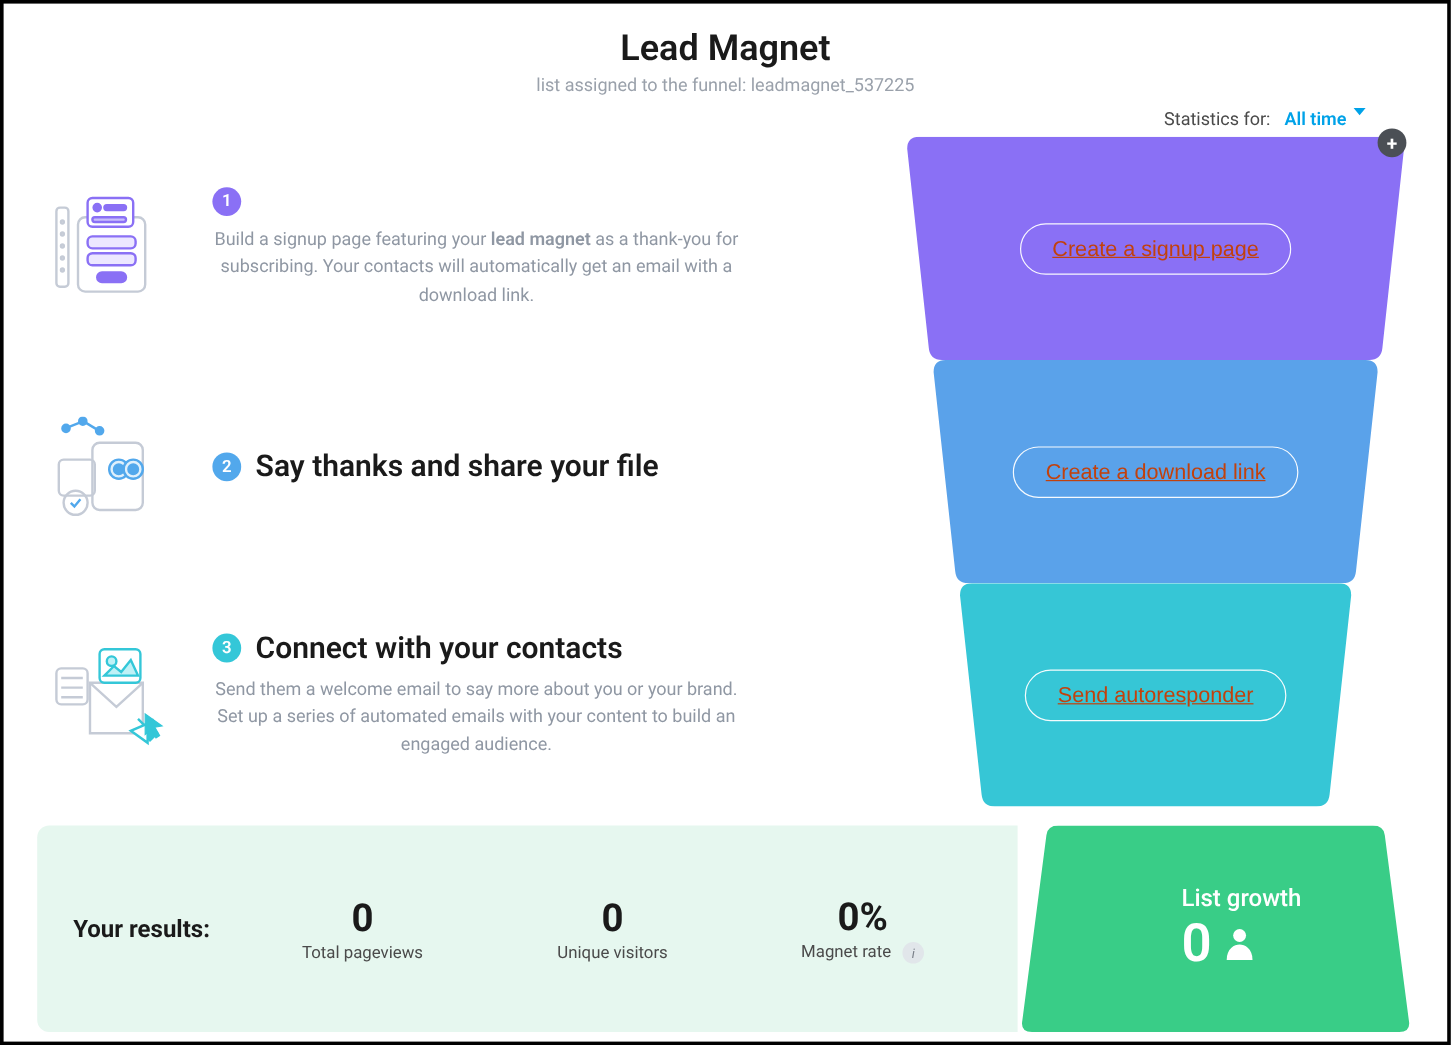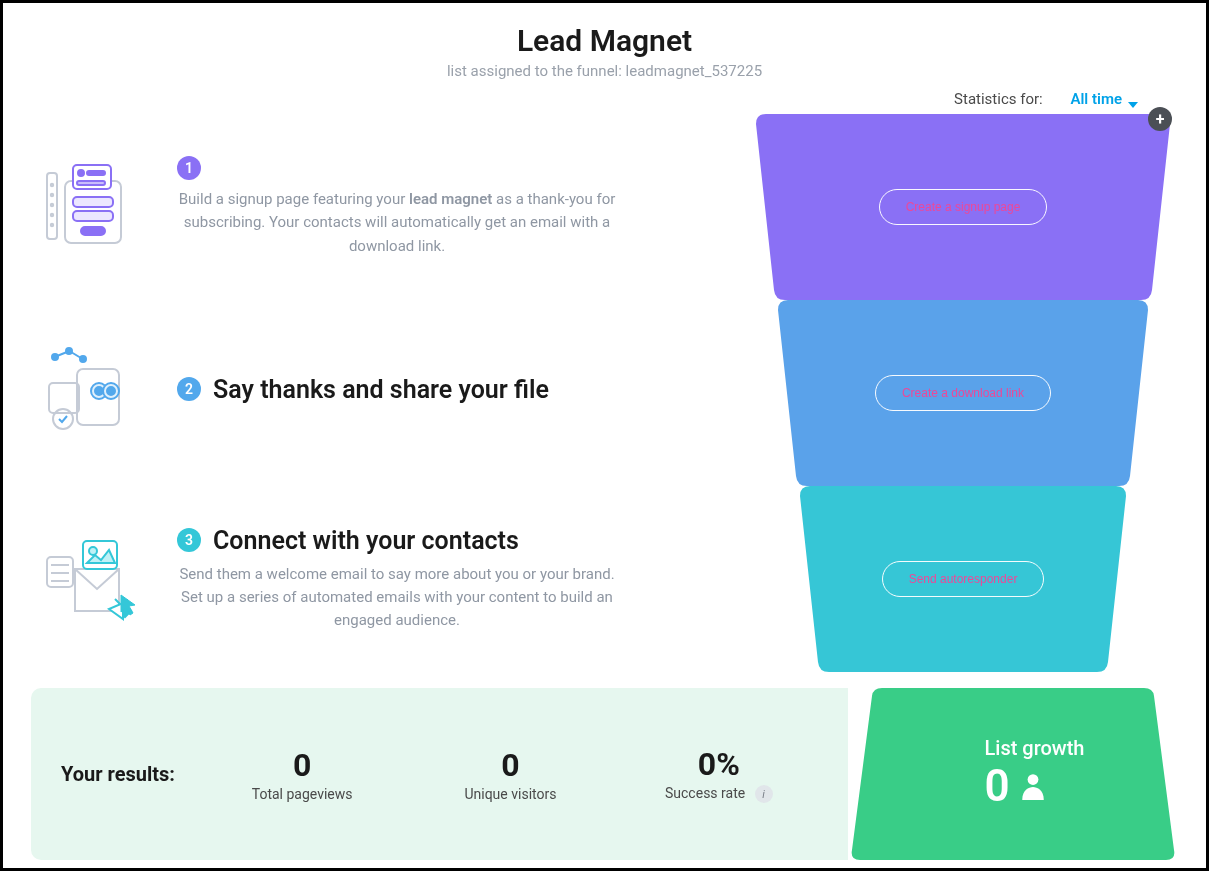--- a/index.html
+++ b/index.html
@@ -20,22 +20,22 @@
   .header { text-align: center; margin-bottom: 10px; }
   .header h1 { font-size: 30px; font-weight: 600; color: #1a1a1a; }
   .header .sub { color: #9aa1ab; font-size: 15px; margin-top: 4px; }
   .stats-row {
     text-align: right;
     font-size: 15px;
     margin: 10px 40px 6px 0;
     color: #4a4a4a;
   }
   .stats-row .range {
-    color: #00a2e8; font-weight: 600; margin-left: 24px;
-    display: inline-flex; align-items: flex-end; gap: 6px;
+    color: #00a2e8; font-weight: 600; margin-left: 8px;
+    display: inline-flex; align-items: flex-start; gap: 6px;
     cursor: pointer;
   }
   .stats-row .range .caret {
     width: 0; height: 0;
     border-left: 5px solid transparent;
     border-right: 5px solid transparent;
     border-top: 6px solid #00a2e8;
     display: inline-block;
   }
   .fab {
@@ -106,24 +106,25 @@
     display: flex; align-items: center; justify-content: center;
   }
   .trapezoid svg { position: absolute; inset: 0; width: 100%; height: 100%; }
 
   .cta-btn {
     position: relative;
     z-index: 2;
     padding: 10px 26px;
     border: 1.5px solid rgba(255,255,255,0.95);
     border-radius: 999px;
-    color: #ec4899;
-    font-size: 12px;
+    color: #c2410c;
+    font-size: 18px;
     background: transparent;
     cursor: pointer;
+    text-decoration: underline;
   }
 
   
   .results {
     position: absolute;
     left: 28px; right: 28px; bottom: 8px;
     height: 172px;
     display: flex;
     align-items: stretch;
     border-radius: 10px;
@@ -330,21 +331,21 @@
       <div class="val">0</div>
       <div class="lbl">Total pageviews</div>
     </div>
     <div class="metric">
       <div class="val">0</div>
       <div class="lbl">Unique visitors</div>
     </div>
     <div class="metric">
       <div class="val">0%</div>
       <div class="lbl">
-        <span>Success rate</span>
+        <span>Magnet rate</span>
         <span class="info-dot">i</span>
       </div>
     </div>
   </div>
   <div class="results-right">
     <svg class="bg" viewBox="0 0 330 172" preserveAspectRatio="none">
       <path d="M24 8 Q25 0 34 0 L296 0 Q305 0 306 8 L326 162 Q328 172 318 172 L12 172 Q2 172 4 162 Z" fill="#39cd87"></path>
     </svg>
     <div class="results-inner">
       <div class="lg-title">List growth</div>

